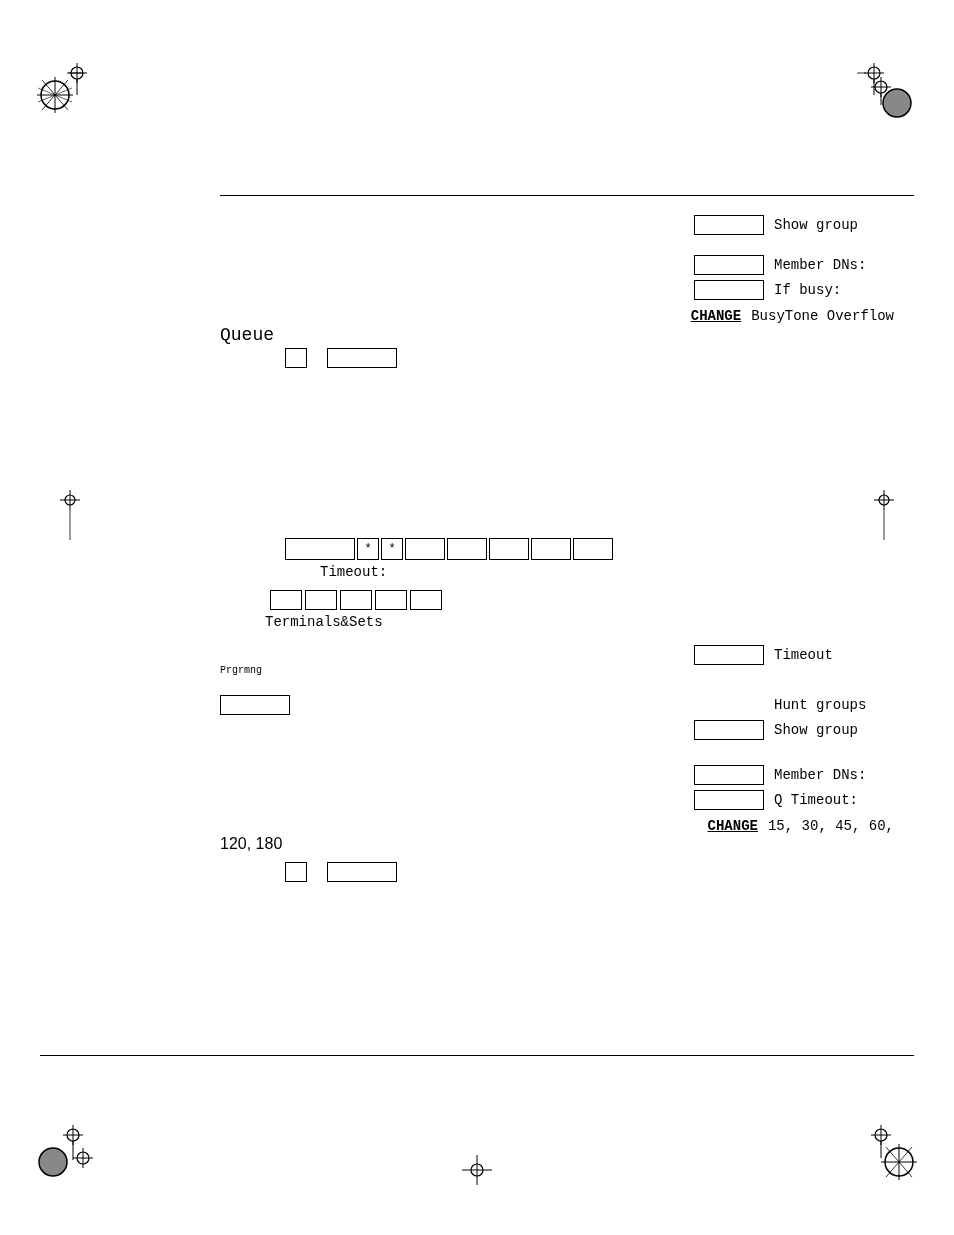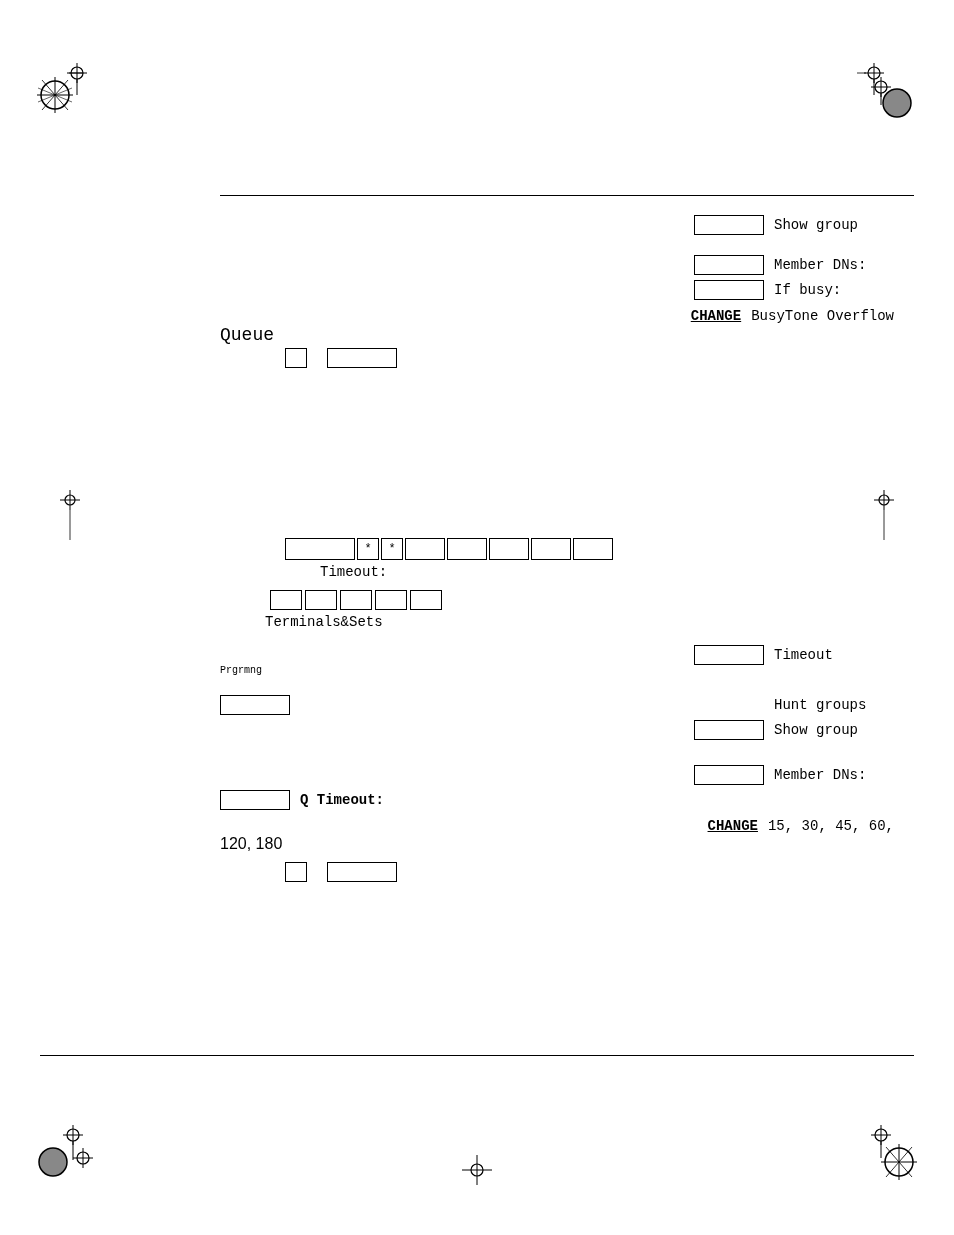--- a/index.html
+++ b/index.html
@@ -145,21 +145,21 @@
   <div style="position:absolute; top:720px; left:220px; right:60px; display:flex; align-items:center; justify-content:flex-end;">
     <span style="border:1px solid #000; width:70px; height:20px; display:inline-block; margin-right:10px;"></span>
     <span style="font-family:'Courier New',monospace; font-size:14px; min-width:120px;">Show group</span>
   </div>
 
   <div style="position:absolute; top:765px; left:220px; right:60px; display:flex; align-items:center; justify-content:flex-end;">
     <span style="border:1px solid #000; width:70px; height:20px; display:inline-block; margin-right:10px;"></span>
     <span style="font-family:'Courier New',monospace; font-size:14px; min-width:120px;">Member DNs:</span>
   </div>
 
-  <div style="position:absolute; top:790px; left:220px; right:60px; display:flex; align-items:center; justify-content:flex-start;font-weight:bold;">
+  <div style="position:absolute; top:790px; left:220px; right:60px; display:flex; align-items:center; justify-content:flex-end;">
     <span style="border:1px solid #000; width:70px; height:20px; display:inline-block; margin-right:10px;"></span>
     <span style="font-family:'Courier New',monospace; font-size:14px; min-width:120px;">Q Timeout:</span>
   </div>
 
   <div style="position:absolute; top:818px; left:220px; right:60px; display:flex; align-items:center; justify-content:flex-end;">
     <span style="text-decoration:underline; font-weight:bold; font-family:'Courier New',monospace; font-size:14px; cursor:pointer; margin-right:10px;">CHANGE</span>
     <span style="font-family:'Courier New',monospace; font-size:14px; min-width:120px;">15, 30, 45, 60,</span>
   </div>
 
   <div style="position:absolute; top:835px; left:220px; font-family:Liberation Sans, sans-serif; font-size:16px;">

